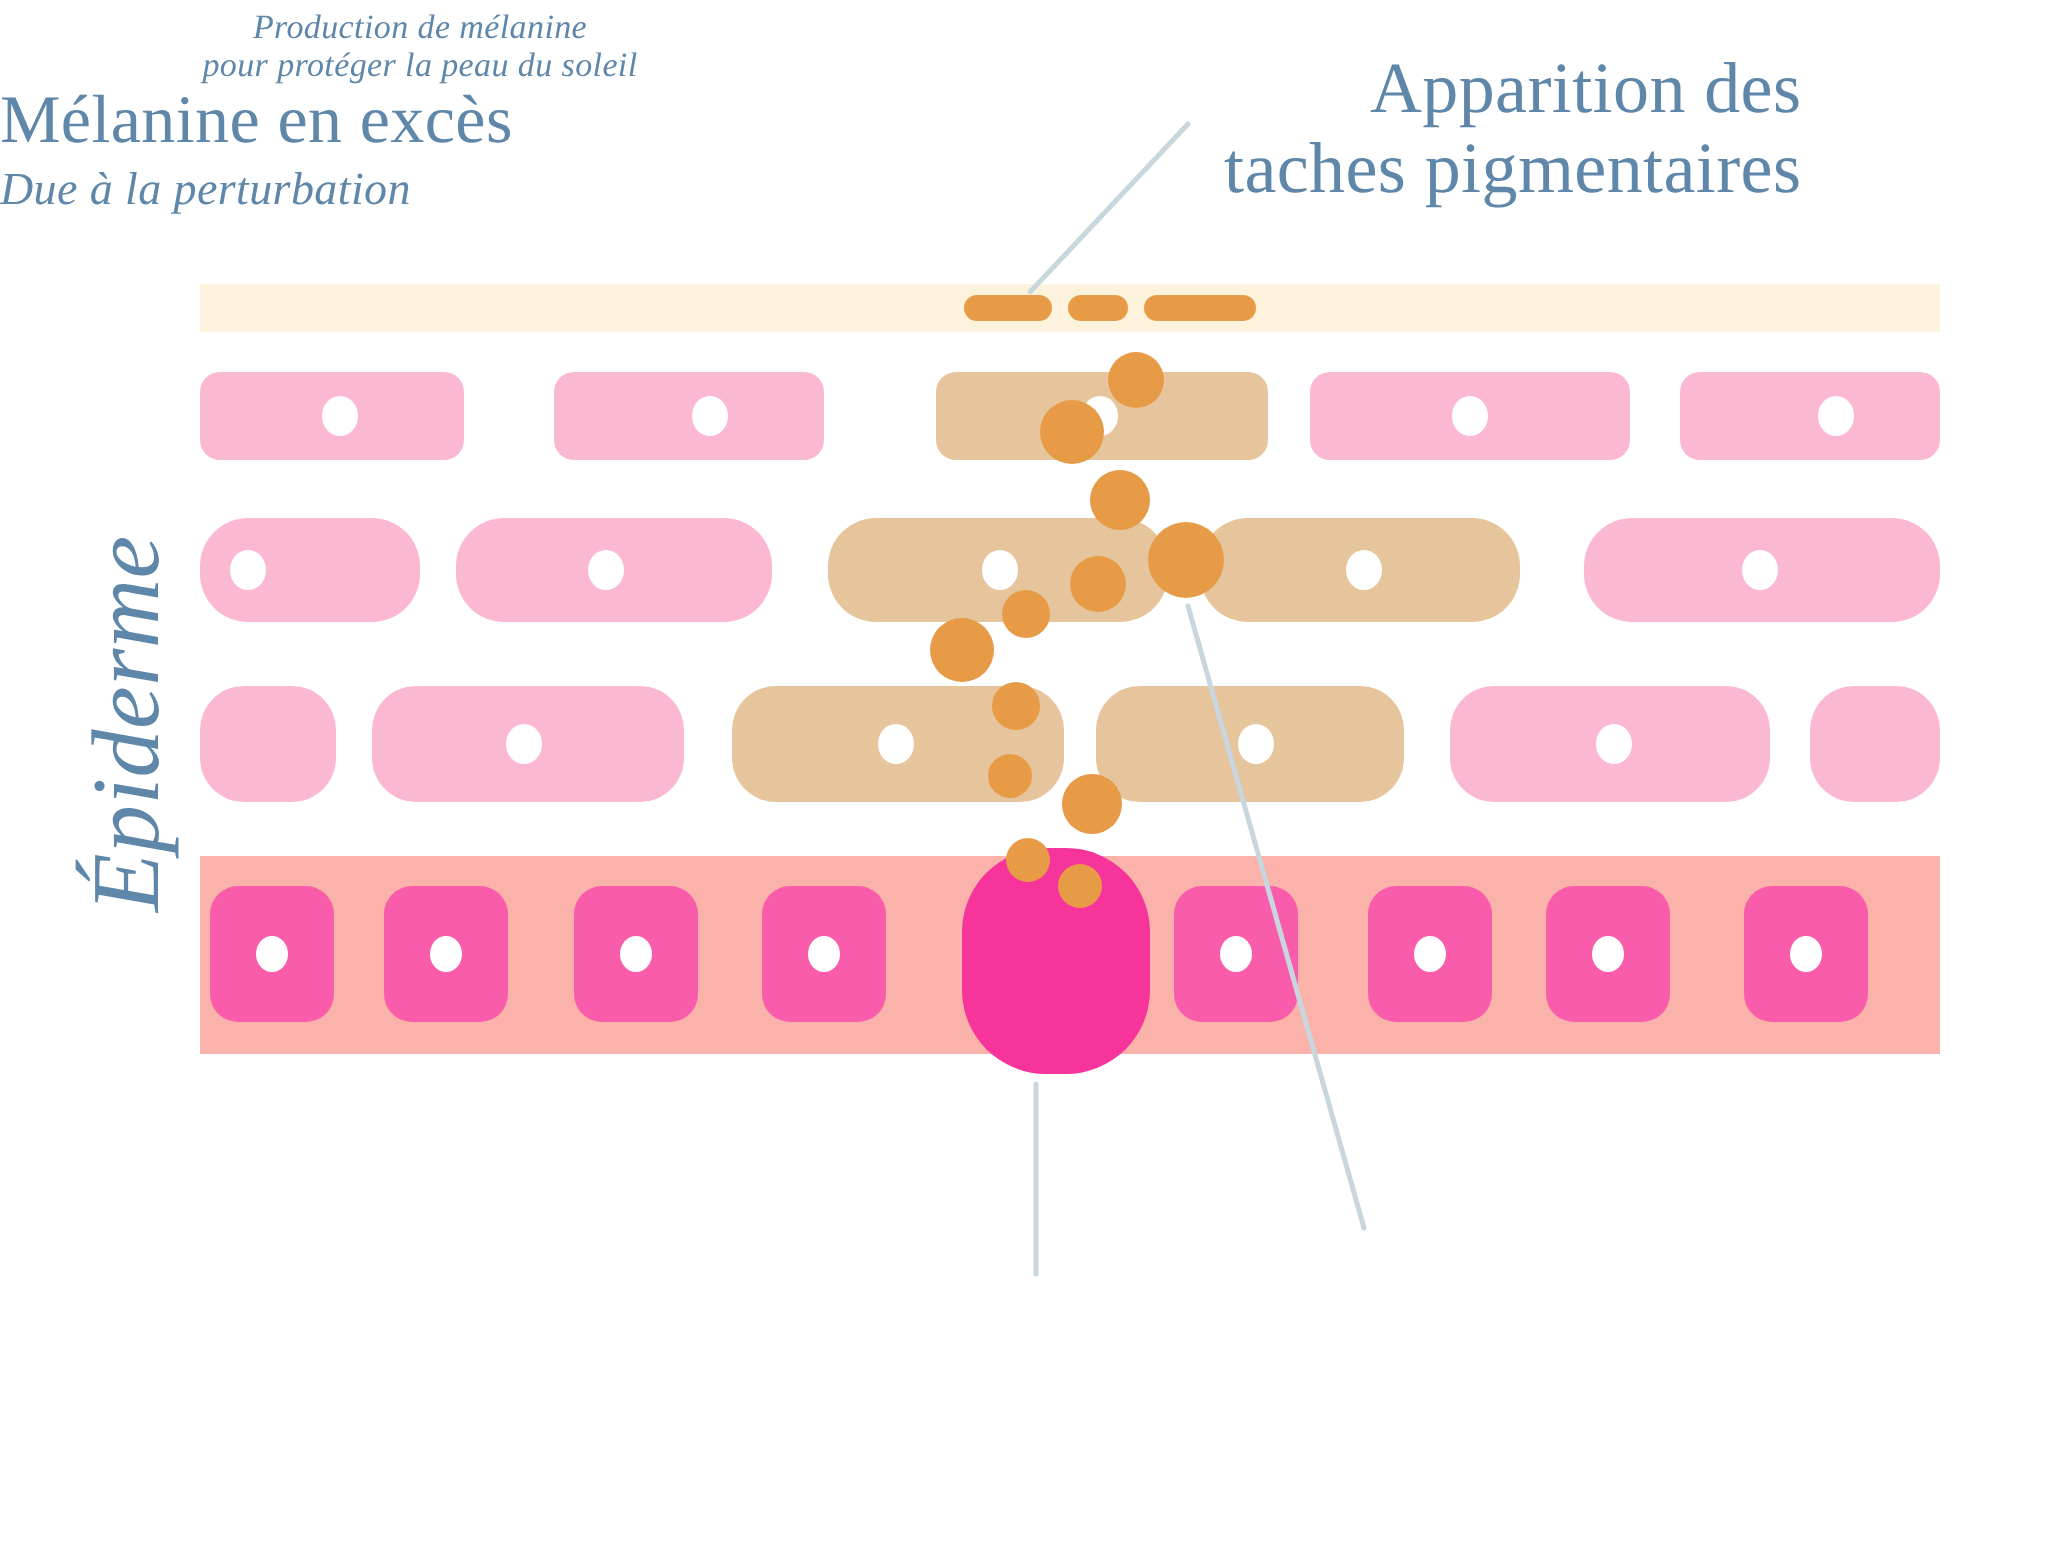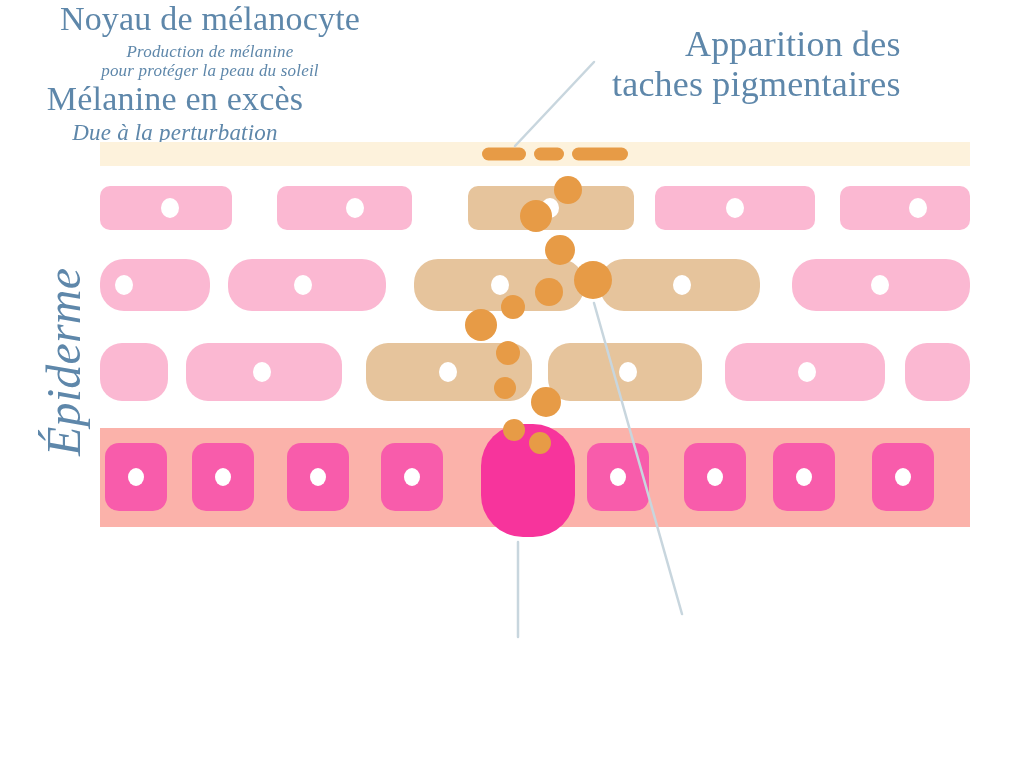--- a/index.html
+++ b/index.html
@@ -42,21 +42,21 @@
   }
   #label-noyau{
     left:110px;top:638px;
     width:420px;text-align:center;
   }
   #label-noyau .title{position:static;display:block;font-size:34px;}
   #label-noyau .sub{position:static;display:block;font-size:17px;margin-top:4px;}
 
   #label-melanine{
     left:660px;top:612px;
-    width:350px;text-align:center;
+    width:350px;text-align:left;
   }
   #label-melanine .title{position:static;display:block;font-size:34px;}
   #label-melanine .sub{position:static;display:block;font-size:23px;margin-top:2px;}
 </style>
 </head>
 <body>
 
 <div id="stage">
 
   <svg id="diagram" viewBox="0 0 1024 783" xmlns="http://www.w3.org/2000/svg">
@@ -151,21 +151,20 @@
         <line x1="518" y1="542" x2="518" y2="637" stroke="#C8D6DE" stroke-width="2.5" stroke-linecap="round"></line>
       </g>
   </svg>
 
   <div class="lbl" id="label-taches">Apparition des
 taches pigmentaires</div>
 
   <div class="lbl" id="label-epiderme">Épiderme</div>
 
   <div id="label-noyau">
-    <span class="lbl title">Noyau de mélanocyte</span>
     <span class="lbl sub">Production de mélanine
 pour protéger la peau du soleil</span>
   </div>
 
   <div id="label-melanine">
     <span class="lbl title">Mélanine en excès</span>
     <span class="lbl sub">Due à la perturbation</span>
   </div>
 
 </div>

